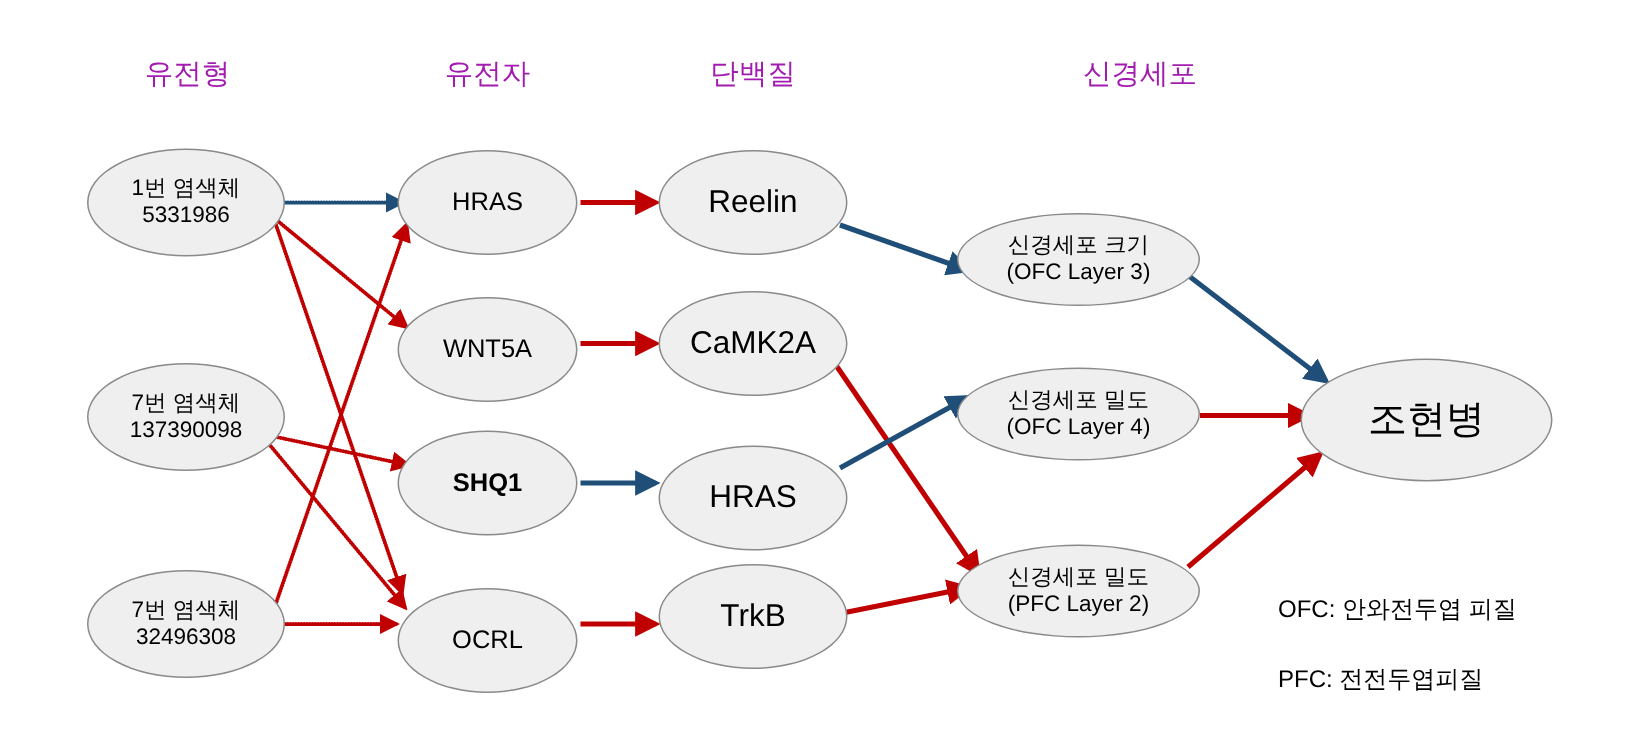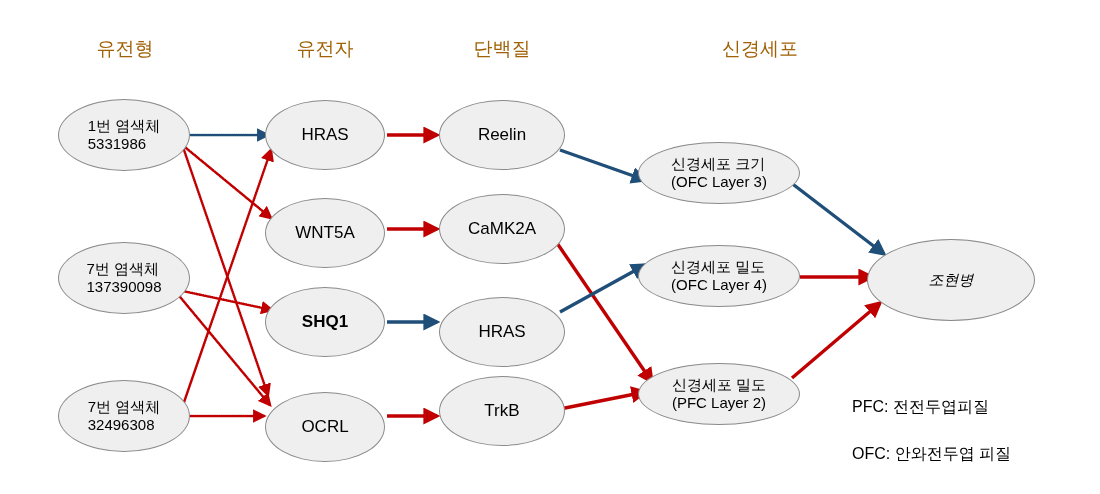--- a/index.html
+++ b/index.html
@@ -18,48 +18,49 @@
   #edges {
     position: absolute;
     left: 0;
     top: 0;
     width: 1100px;
     height: 494px;
   }
   .col-header {
     position: absolute;
     font-size: 19px;
-    color: #a16207;
+    color: #a21caf;
     text-align: center;
     white-space: nowrap;
     transform: translateX(-50%);
     letter-spacing: 0px;
   }
   .node {
     position: absolute;
     box-sizing: border-box;
     border-radius: 50%;
     background: #efefef;
     border: 1.3px solid #8a8a8a;
     display: flex;
     align-items: center;
     justify-content: center;
+    text-align: center;
     color: #000000;
     line-height: 1.22;
     z-index: 2;
   }
   .node .lbl {
     display: block;
     white-space: pre-line;
   }
   .node.genotype { font-size: 15px; }
   .node.gene     { font-size: 17px; }
-  .node.protein  { font-size: 17px; }
+  .node.protein  { font-size: 21px; }
   .node.neuron   { font-size: 15px; }
-  .node.disease  { font-size: 15px; font-style: italic; }
+  .node.disease  { font-size: 26px; }
   .legend {
     position: absolute;
     font-size: 16px;
     color: #000000;
     line-height: 1.45;
     white-space: pre-line;
     text-align: left;
   }
 </style>
 </head>
@@ -158,17 +159,17 @@
       <div class="node neuron" style="left: 638px; top: 363px; width: 162px; height: 62px;">
         <span class="lbl">신경세포 밀도
 (PFC Layer 2)</span>
       </div>
       <div class="node disease" style="left: 867px; top: 239px; width: 168px; height: 82px;">
         <span class="lbl">조현병</span>
       </div>
     </div>
 
   <div class="legend" style="left: 852px; top: 372px;">
+    <div>OFC: 안와전두엽 피질</div>
     <div>PFC: 전전두엽피질</div>
-    <div>OFC: 안와전두엽 피질</div>
   </div>
 
 </div>
 
 </body></html>

